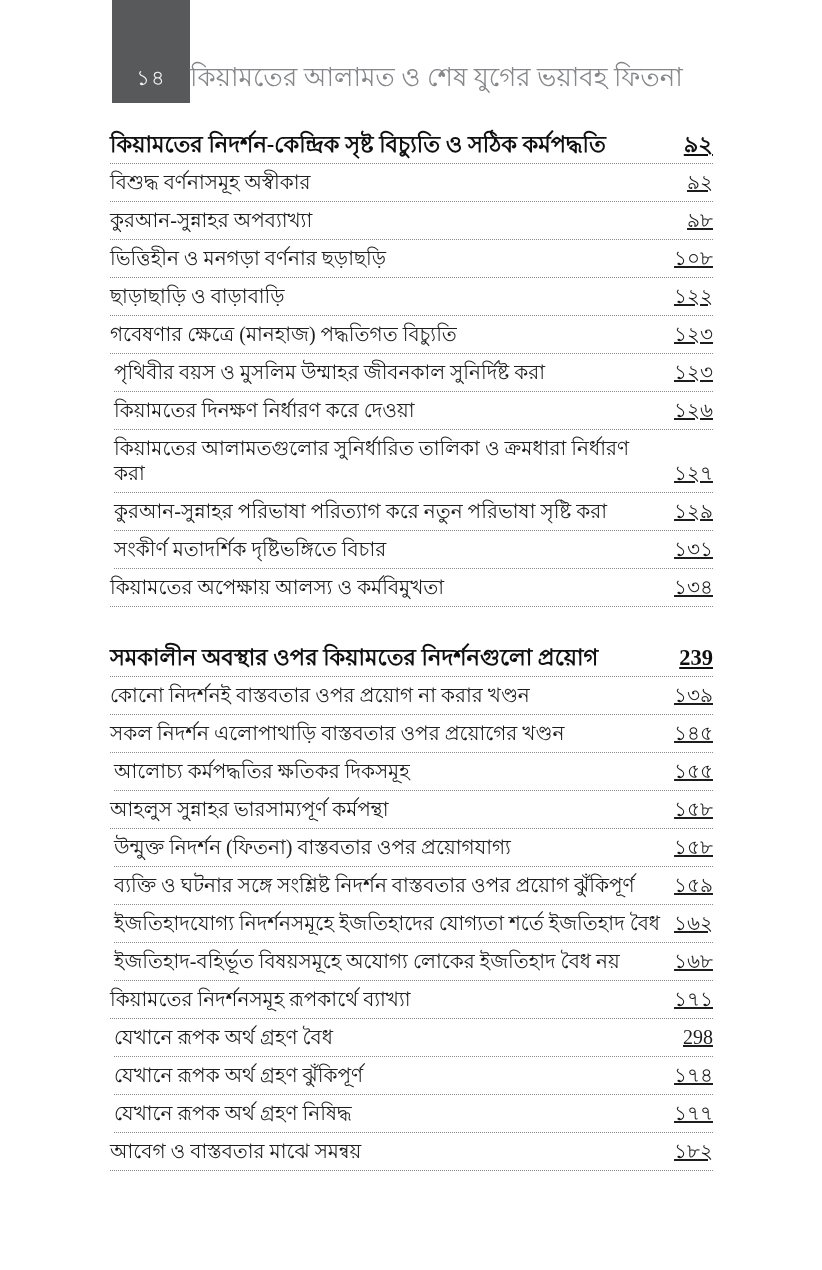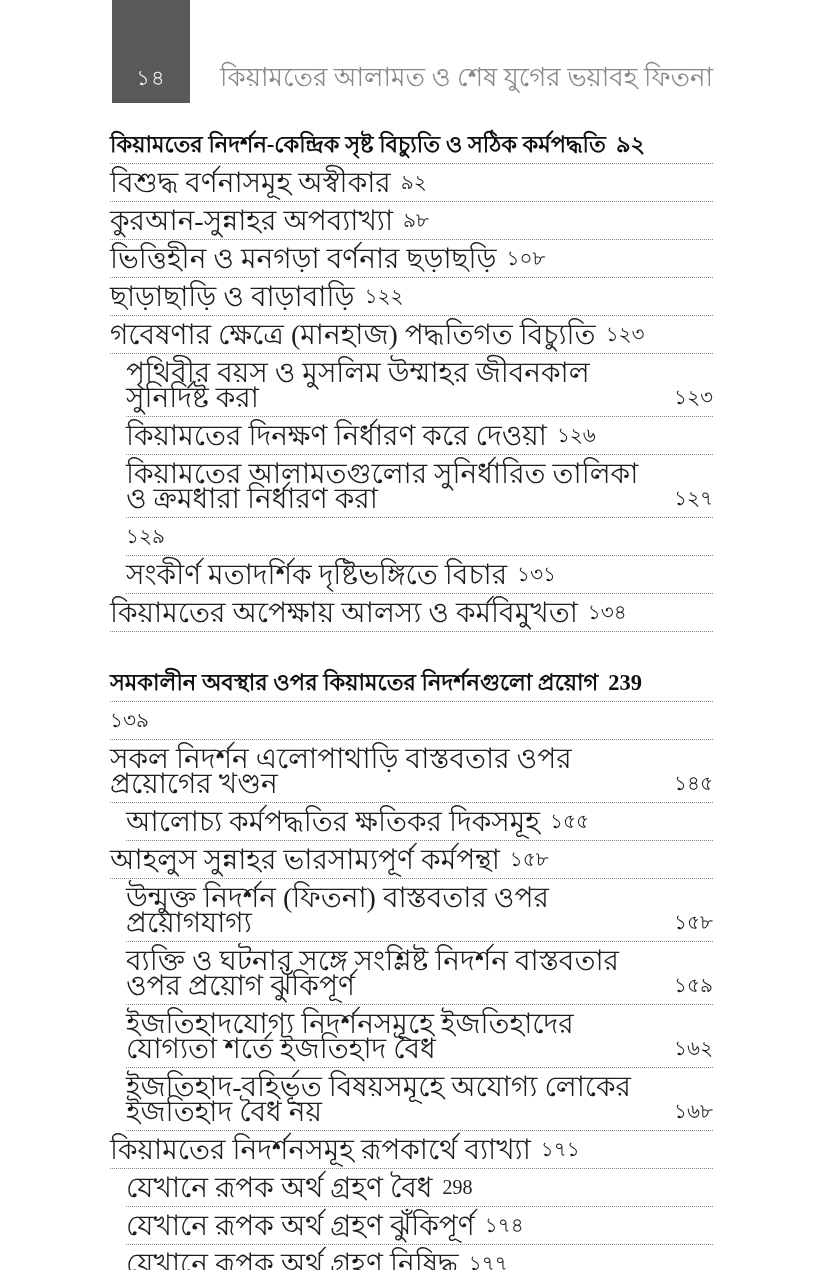--- a/index.html
+++ b/index.html
@@ -20,45 +20,45 @@
     position:absolute;left:112px;top:0;width:78px;height:103px;
     background:#58595b;
     display:flex;align-items:flex-end;justify-content:center;
     box-sizing:border-box;padding-bottom:14px;
   }
   .pageno-block .num{
     color:#f2f2f2;font-size:21px;line-height:1;letter-spacing:1px;
   }
   .running-title{
     position:absolute;left:190px;top:0;width:523px;height:103px;
-    display:flex;align-items:flex-end;justify-content:flex-end;
+    display:flex;align-items:flex-end;justify-content:flex-start;
     box-sizing:border-box;padding-bottom:10px;
   }
   .running-title .t{
     color:#85878a;font-size:26px;line-height:1.1;white-space:nowrap;
   }
   
   .toc{
     position:absolute;left:110px;top:126px;width:603px;
   }
   .row{
-    display:flex;justify-content:flex-start;align-items:flex-end;
+    display:flex;justify-content:space-between;align-items:flex-end;
     border-bottom:1px dotted #8a8a8a;
     padding:6px 0 6px 0;
     box-sizing:border-box;
     min-height:38px;
   }
   .row .t{
-    font-size:28px;line-height:25px;
+    font-size:20px;line-height:25px;
     padding-right:10px;
   }
   .row .p{
-    font-size:20px;line-height:25px;white-space:nowrap;
+    font-size:20px;line-height:25px;white-space:nowrap;text-decoration:underline;
   }
-  .row.lvl1{margin-left:16px;}
+  .row.lvl1{margin-left:4px;}
   .row.head .t,.row.head .p{
     font-weight:bold;font-size:22.5px;color:#101010;
   }
   .row.gap{margin-top:32px;}
 </style>
 </head>
 <body>
 
 <div class="header">
   <div class="pageno-block">
@@ -100,35 +100,37 @@
     </div>
   <div class="row lvl1">
       <span class="t">কিয়ামতের দিনক্ষণ নির্ধারণ করে দেওয়া</span>
       <span class="p">১২৬</span>
     </div>
   <div class="row lvl1">
       <span class="t">কিয়ামতের আলামতগুলোর সুনির্ধারিত তালিকা ও ক্রমধারা নির্ধারণ করা</span>
       <span class="p">১২৭</span>
     </div>
   <div class="row lvl1">
+      <span class="t">কুরআন-সুন্নাহর পরিভাষা পরিত্যাগ করে নতুন পরিভাষা সৃষ্টি করা</span>
       <span class="p">১২৯</span>
     </div>
   <div class="row lvl1">
       <span class="t">সংকীর্ণ মতাদর্শিক দৃষ্টিভঙ্গিতে বিচার</span>
       <span class="p">১৩১</span>
     </div>
   <div class="row">
       <span class="t">কিয়ামতের অপেক্ষায় আলস্য ও কর্মবিমুখতা</span>
       <span class="p">১৩৪</span>
     </div>
   <div class="row head gap">
       <span class="t">সমকালীন অবস্থার ওপর কিয়ামতের নিদর্শনগুলো প্রয়োগ</span>
       <span class="p">239</span>
     </div>
   <div class="row">
+      <span class="t">কোনো নিদর্শনই বাস্তবতার ওপর প্রয়োগ না করার খণ্ডন</span>
       <span class="p">১৩৯</span>
     </div>
   <div class="row">
       <span class="t">সকল নিদর্শন এলোপাথাড়ি বাস্তবতার ওপর প্রয়োগের খণ্ডন</span>
       <span class="p">১৪৫</span>
     </div>
   <div class="row lvl1">
       <span class="t">আলোচ্য কর্মপদ্ধতির ক্ষতিকর দিকসমূহ</span>
       <span class="p">১৫৫</span>
     </div>

